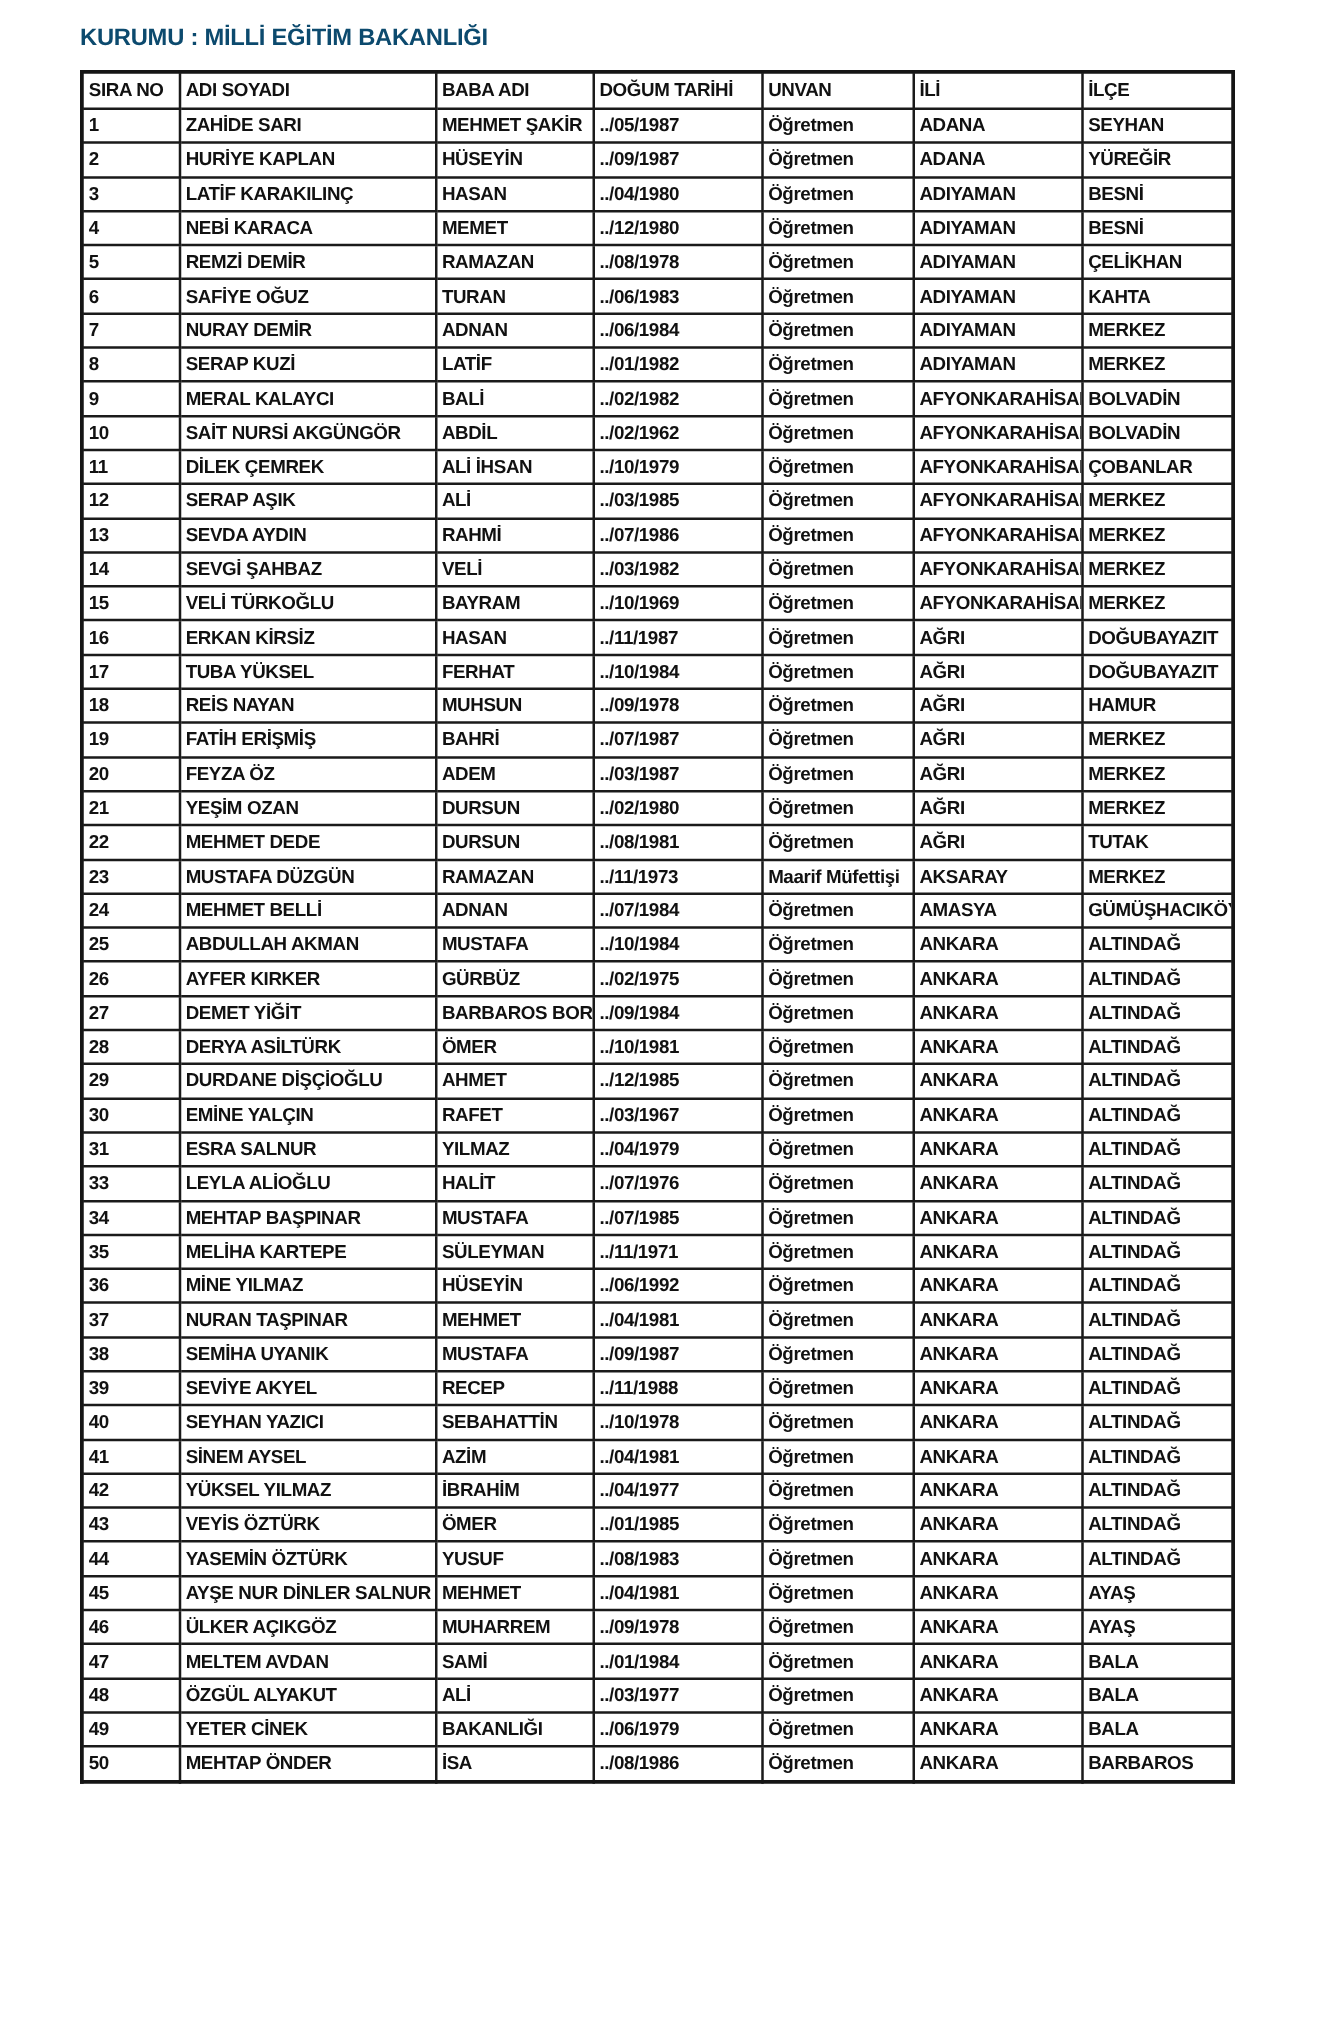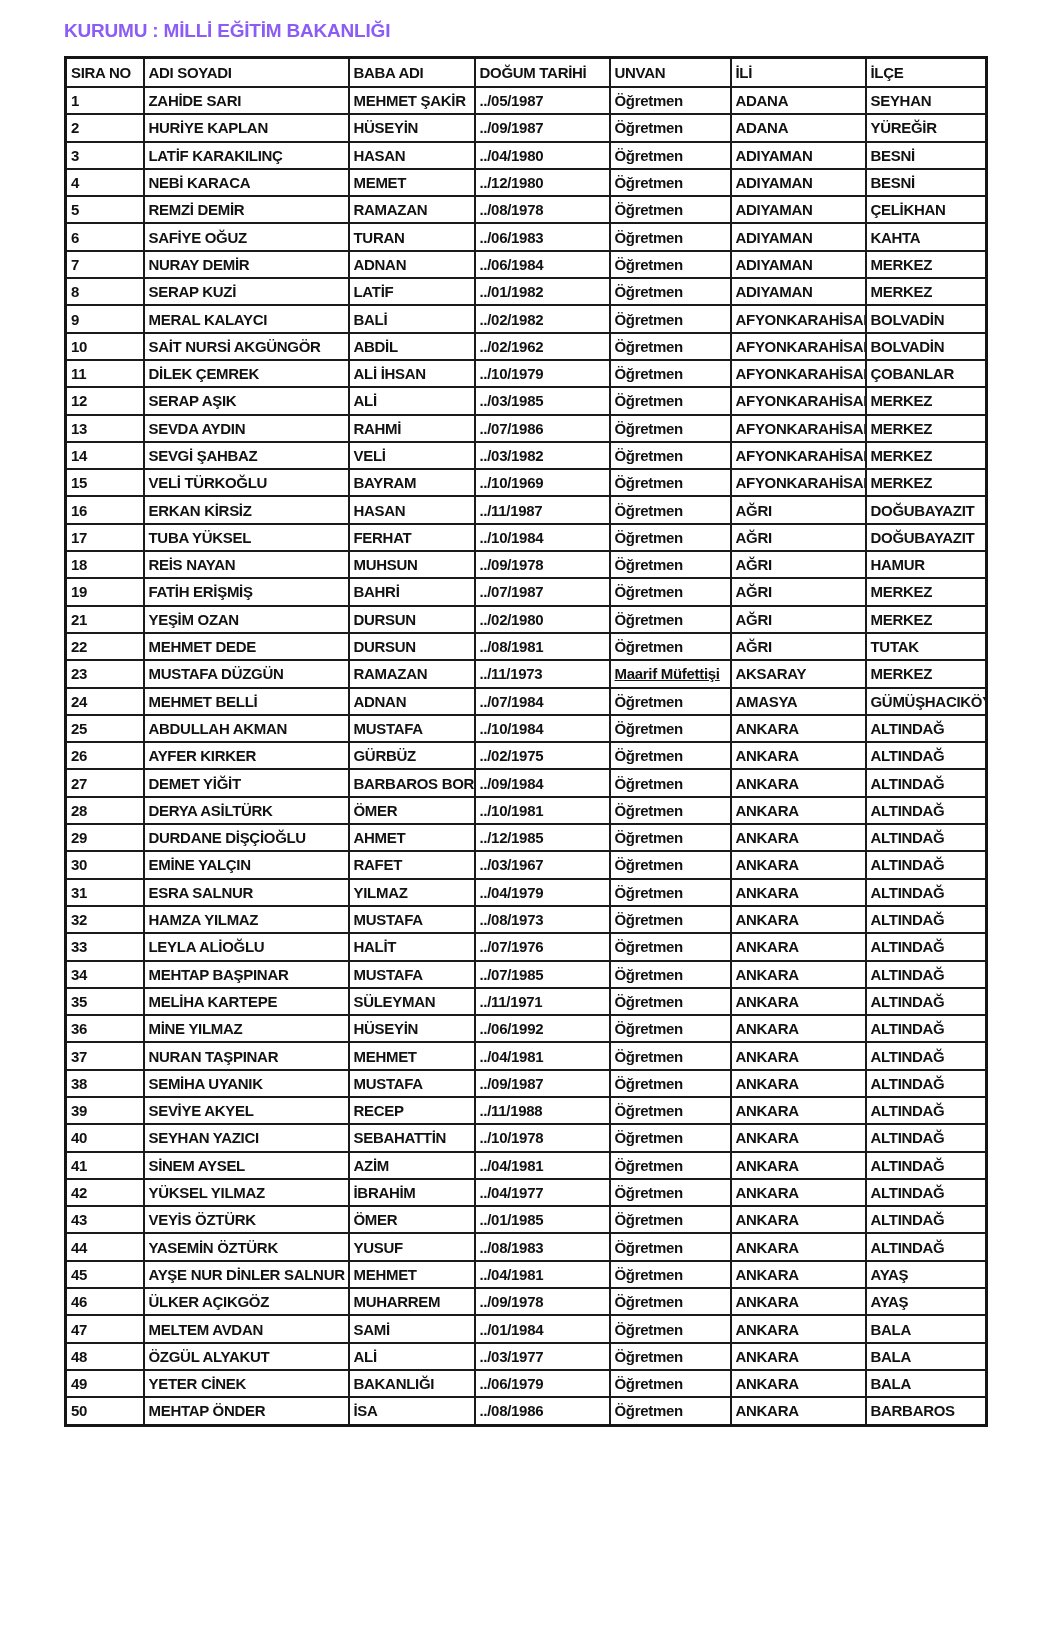--- a/index.html
+++ b/index.html
@@ -12,21 +12,21 @@
     color: #0d0d0d;
     overflow: hidden;
   }
   .doc-title {
     position: absolute;
     left: 64px;
     top: 20px;
     font-size: 19px;
     font-weight: 700;
     letter-spacing: -0.2px;
-    color: #8b5cf6;
+    color: #0c4a6e;
   }
   table.personnel {
     position: absolute;
     left: 64px;
     top: 56px;
     width: 799px;
     border-collapse: collapse;
     table-layout: fixed;
     border: 3px solid #151515;
   }
@@ -40,21 +40,21 @@
     overflow: hidden;
     text-align: left;
     vertical-align: middle;
     color: #111;
   }
   table.personnel thead th { height: 27px; }
   table.personnel tbody td { height: 25.3px; }
   th.col-no, td.col-no { text-align: center; padding: 0 2px; }
   td.sm   { font-size: 12px; letter-spacing: -0.4px; }
   td.sm2  { font-size: 11.5px; letter-spacing: -0.4px; margin-top: 32px; }
-  td.sm3  { font-size: 13px; letter-spacing: -0.5px; text-decoration: underline; }
+  td.sm3  { font-size: 13px; letter-spacing: -0.5px; }
   td.mixed { font-size: 13.5px; }
 </style>
 </head>
 <body>
 
 <div class="page">
 
   <div class="doc-title">KURUMU : MİLLİ EĞİTİM BAKANLIĞI</div>
 
   <table class="personnel">
@@ -244,20 +244,29 @@
         <tr>
           <td class="col-no">19</td>
           <td>FATİH ERİŞMİŞ</td>
           <td>BAHRİ</td>
           <td>../07/1987</td>
           <td>Öğretmen</td>
           <td>AĞRI</td>
           <td>MERKEZ</td>
         </tr>
         <tr>
+          <td class="col-no">20</td>
+          <td>FEYZA ÖZ</td>
+          <td>ADEM</td>
+          <td>../03/1987</td>
+          <td>Öğretmen</td>
+          <td>AĞRI</td>
+          <td>MERKEZ</td>
+        </tr>
+        <tr>
           <td class="col-no">21</td>
           <td>YEŞİM OZAN</td>
           <td>DURSUN</td>
           <td>../02/1980</td>
           <td>Öğretmen</td>
           <td>AĞRI</td>
           <td>MERKEZ</td>
         </tr>
         <tr>
           <td class="col-no">22</td>
@@ -343,29 +352,20 @@
         <tr>
           <td class="col-no">31</td>
           <td>ESRA SALNUR</td>
           <td>YILMAZ</td>
           <td>../04/1979</td>
           <td>Öğretmen</td>
           <td>ANKARA</td>
           <td>ALTINDAĞ</td>
         </tr>
         <tr>
-          <td class="col-no">32</td>
-          <td>HAMZA YILMAZ</td>
-          <td>MUSTAFA</td>
-          <td>../08/1973</td>
-          <td>Öğretmen</td>
-          <td>ANKARA</td>
-          <td>ALTINDAĞ</td>
-        </tr>
-        <tr>
           <td class="col-no">33</td>
           <td>LEYLA ALİOĞLU</td>
           <td>HALİT</td>
           <td>../07/1976</td>
           <td>Öğretmen</td>
           <td>ANKARA</td>
           <td>ALTINDAĞ</td>
         </tr>
         <tr>
           <td class="col-no">34</td>

